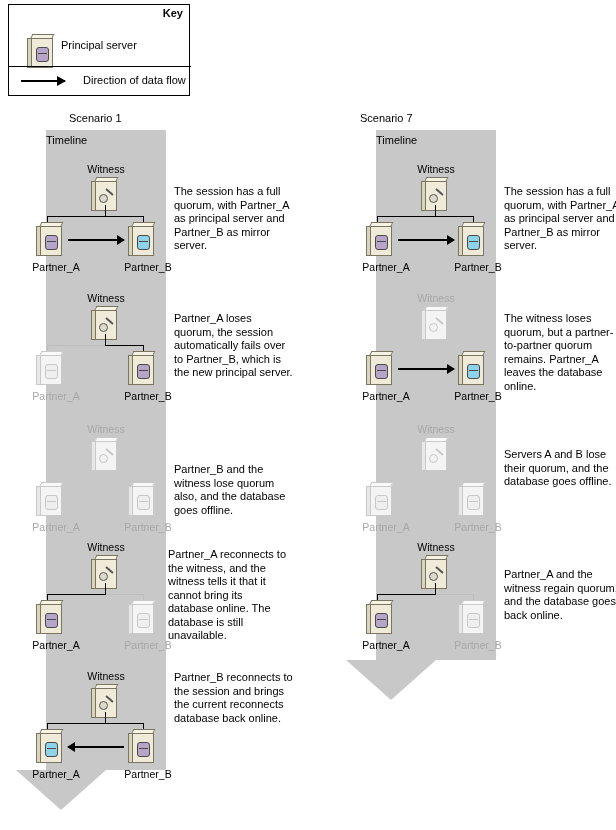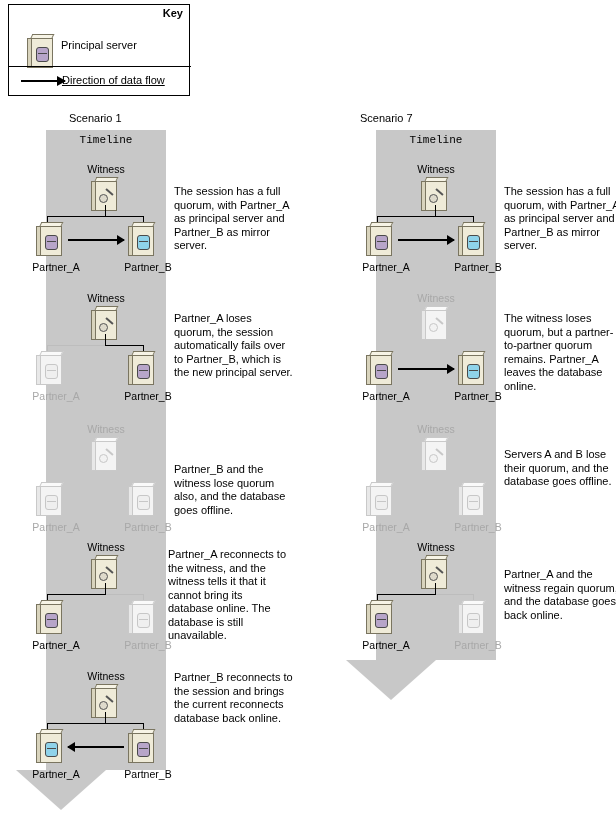--- a/index.html
+++ b/index.html
@@ -33,29 +33,29 @@
   .key-row.r3{top:61px;border-top:1px solid #000;height:30px;}
   .key-label{
     position:absolute;left:52px;top:8px;font-size:11px;
   }
   .key-icon{position:absolute;left:18px;top:3px;}
   .key-arrow{position:absolute;left:12px;top:13px;width:44px;height:2px;background:#000;}
   .key-arrow:after{
     content:"";position:absolute;right:-1px;top:-4px;
     border-left:9px solid #000;border-top:5px solid transparent;border-bottom:5px solid transparent;
   }
-  .key-arrow-label{position:absolute;left:53px;top:7px;font-size:11px;text-decoration:underline;}
+  .key-arrow-label{position:absolute;left:74px;top:7px;font-size:11px;}
 
   
   .scenario-title{font-size:11px;}
   .timeline-band{
     background:#c8c8c8;
   }
   .timeline-label{
-    position:absolute;width:100%;text-align:center;top:4px;font-size:11px;font-family:Liberation Mono, monospace;
+    position:absolute;width:100%;text-align:left;top:4px;font-size:11px;
   }
   .arrow-head{
     width:0;height:0;border-left:45px solid transparent;border-right:45px solid transparent;
     border-top:40px solid #c8c8c8;
   }
 
   
   .srv{position:absolute;width:30px;height:36px;}
   .srv .body{
     position:absolute;left:4px;top:4px;width:22px;height:30px;

